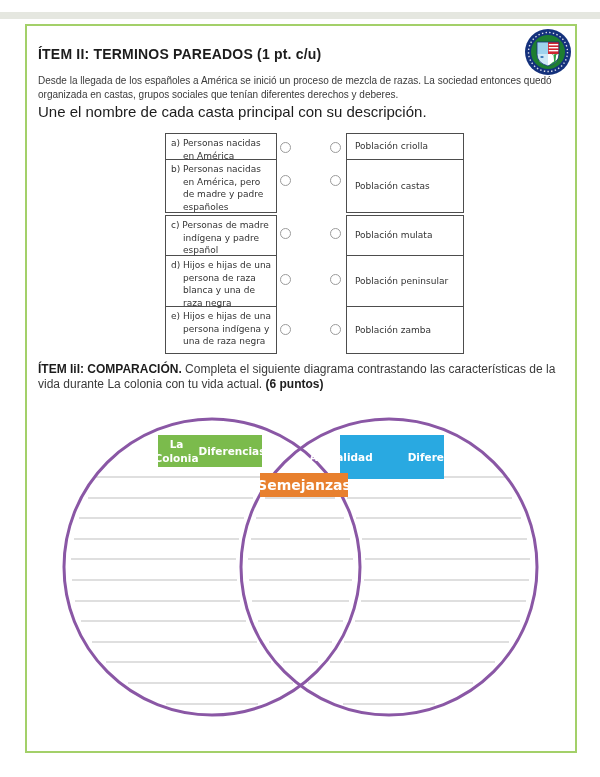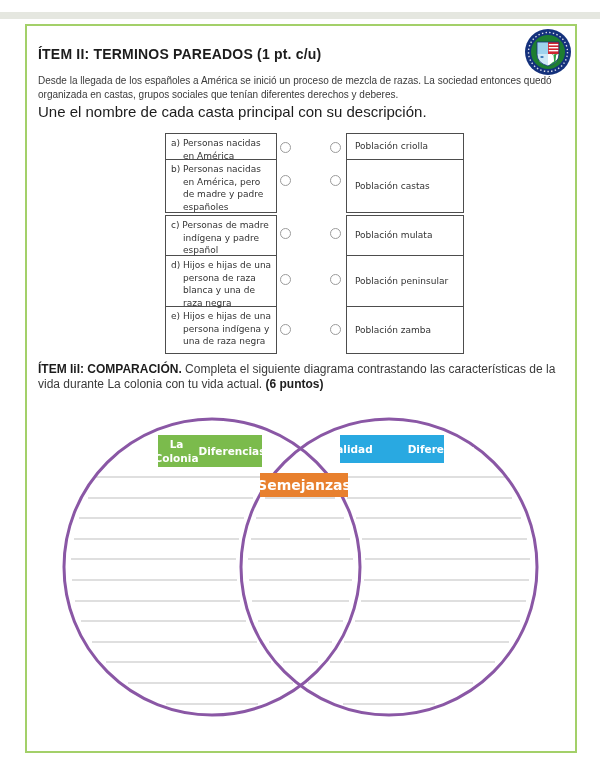--- a/index.html
+++ b/index.html
@@ -30,21 +30,21 @@
   
   .item3{position:absolute;left:38px;top:362px;width:536px;font-size:12px;line-height:14.5px;color:#3a3a3a;}
   .item3 b{color:#1c1c1c;}
 
   
   .venn{position:absolute;left:20px;top:408px;width:560px;height:340px;}
   .venn svg{position:absolute;left:0;top:0;}
   .vlabel{position:absolute;display:flex;flex-direction:row;align-items:center;justify-content:center;
           color:#fff;font-family:"DejaVu Sans",sans-serif;font-weight:bold;font-size:10.5px;line-height:14px;text-align:center;}
   .vl-left{left:138px;top:27px;width:104px;height:32px;}
-  .vl-right{left:320px;top:27px;width:104px;height:28px;gap:35px;}
+  .vl-right{left:320px;top:27px;width:104px;height:44px;gap:35px;}
   .vl-center{left:240px;top:65px;width:88px;height:24px;font-size:14px;}
 </style>
 </head>
 <body>
 
 <div class="top-band"></div>
 <div class="page-border"></div>
 
 <div class="item2-title">ÍTEM II: TERMINOS PAREADOS (1 pt. c/u)</div>
 

